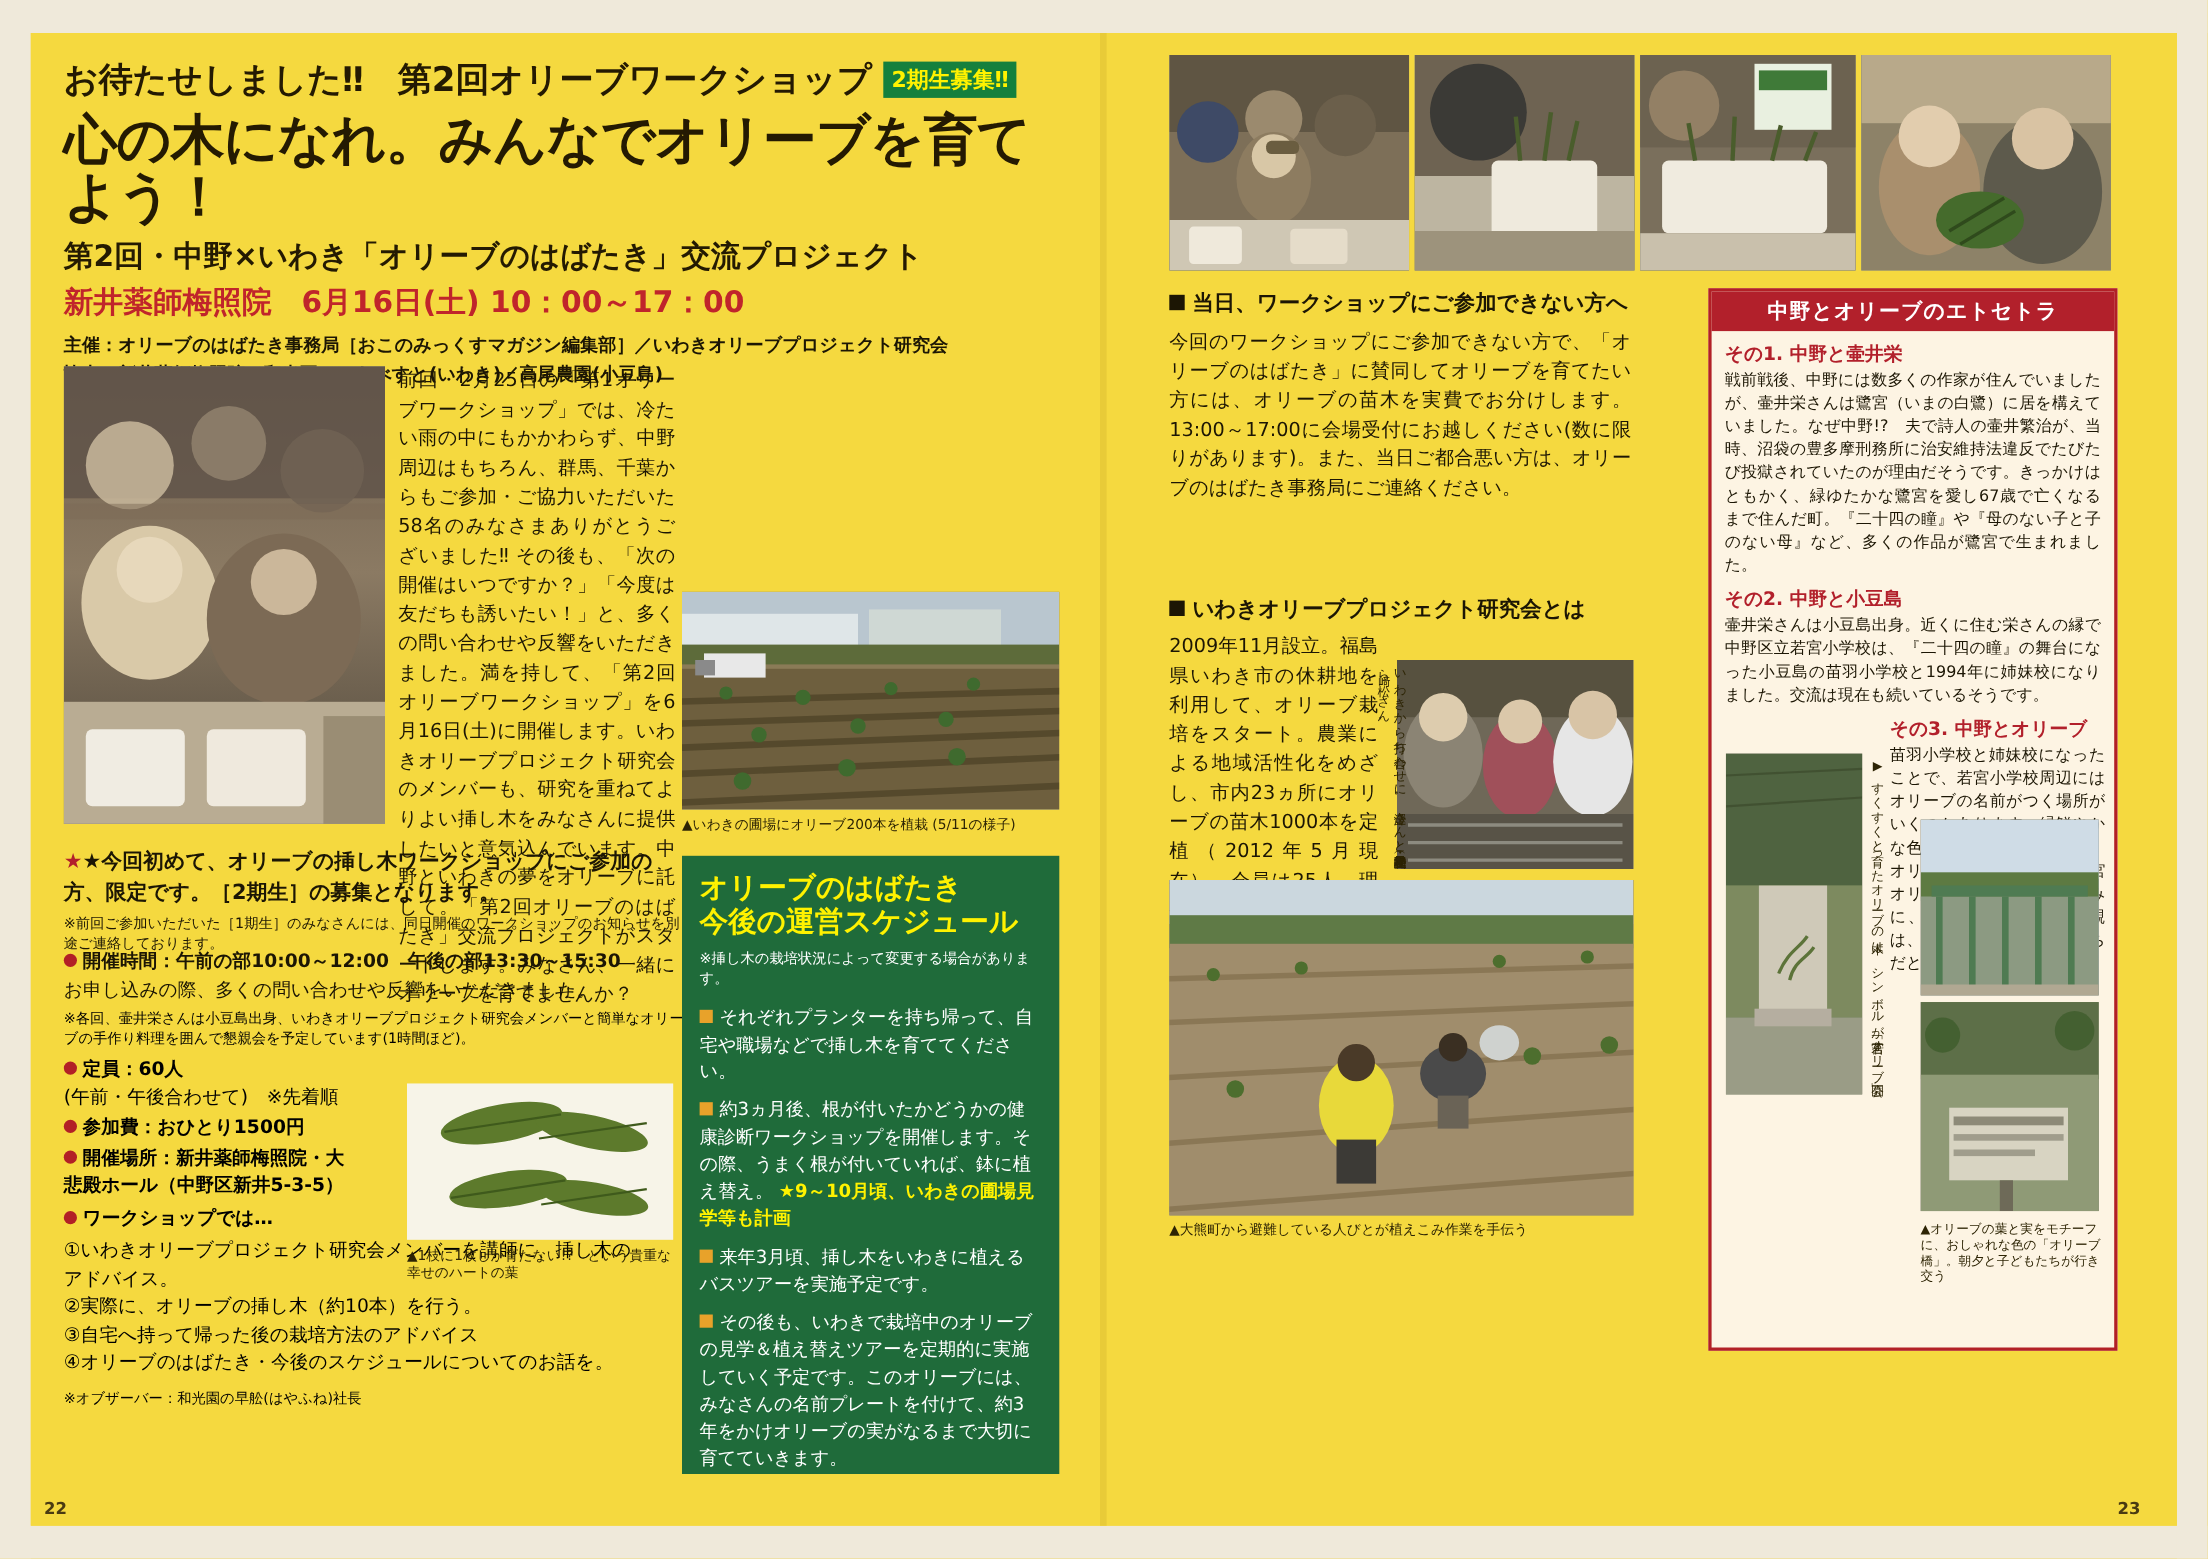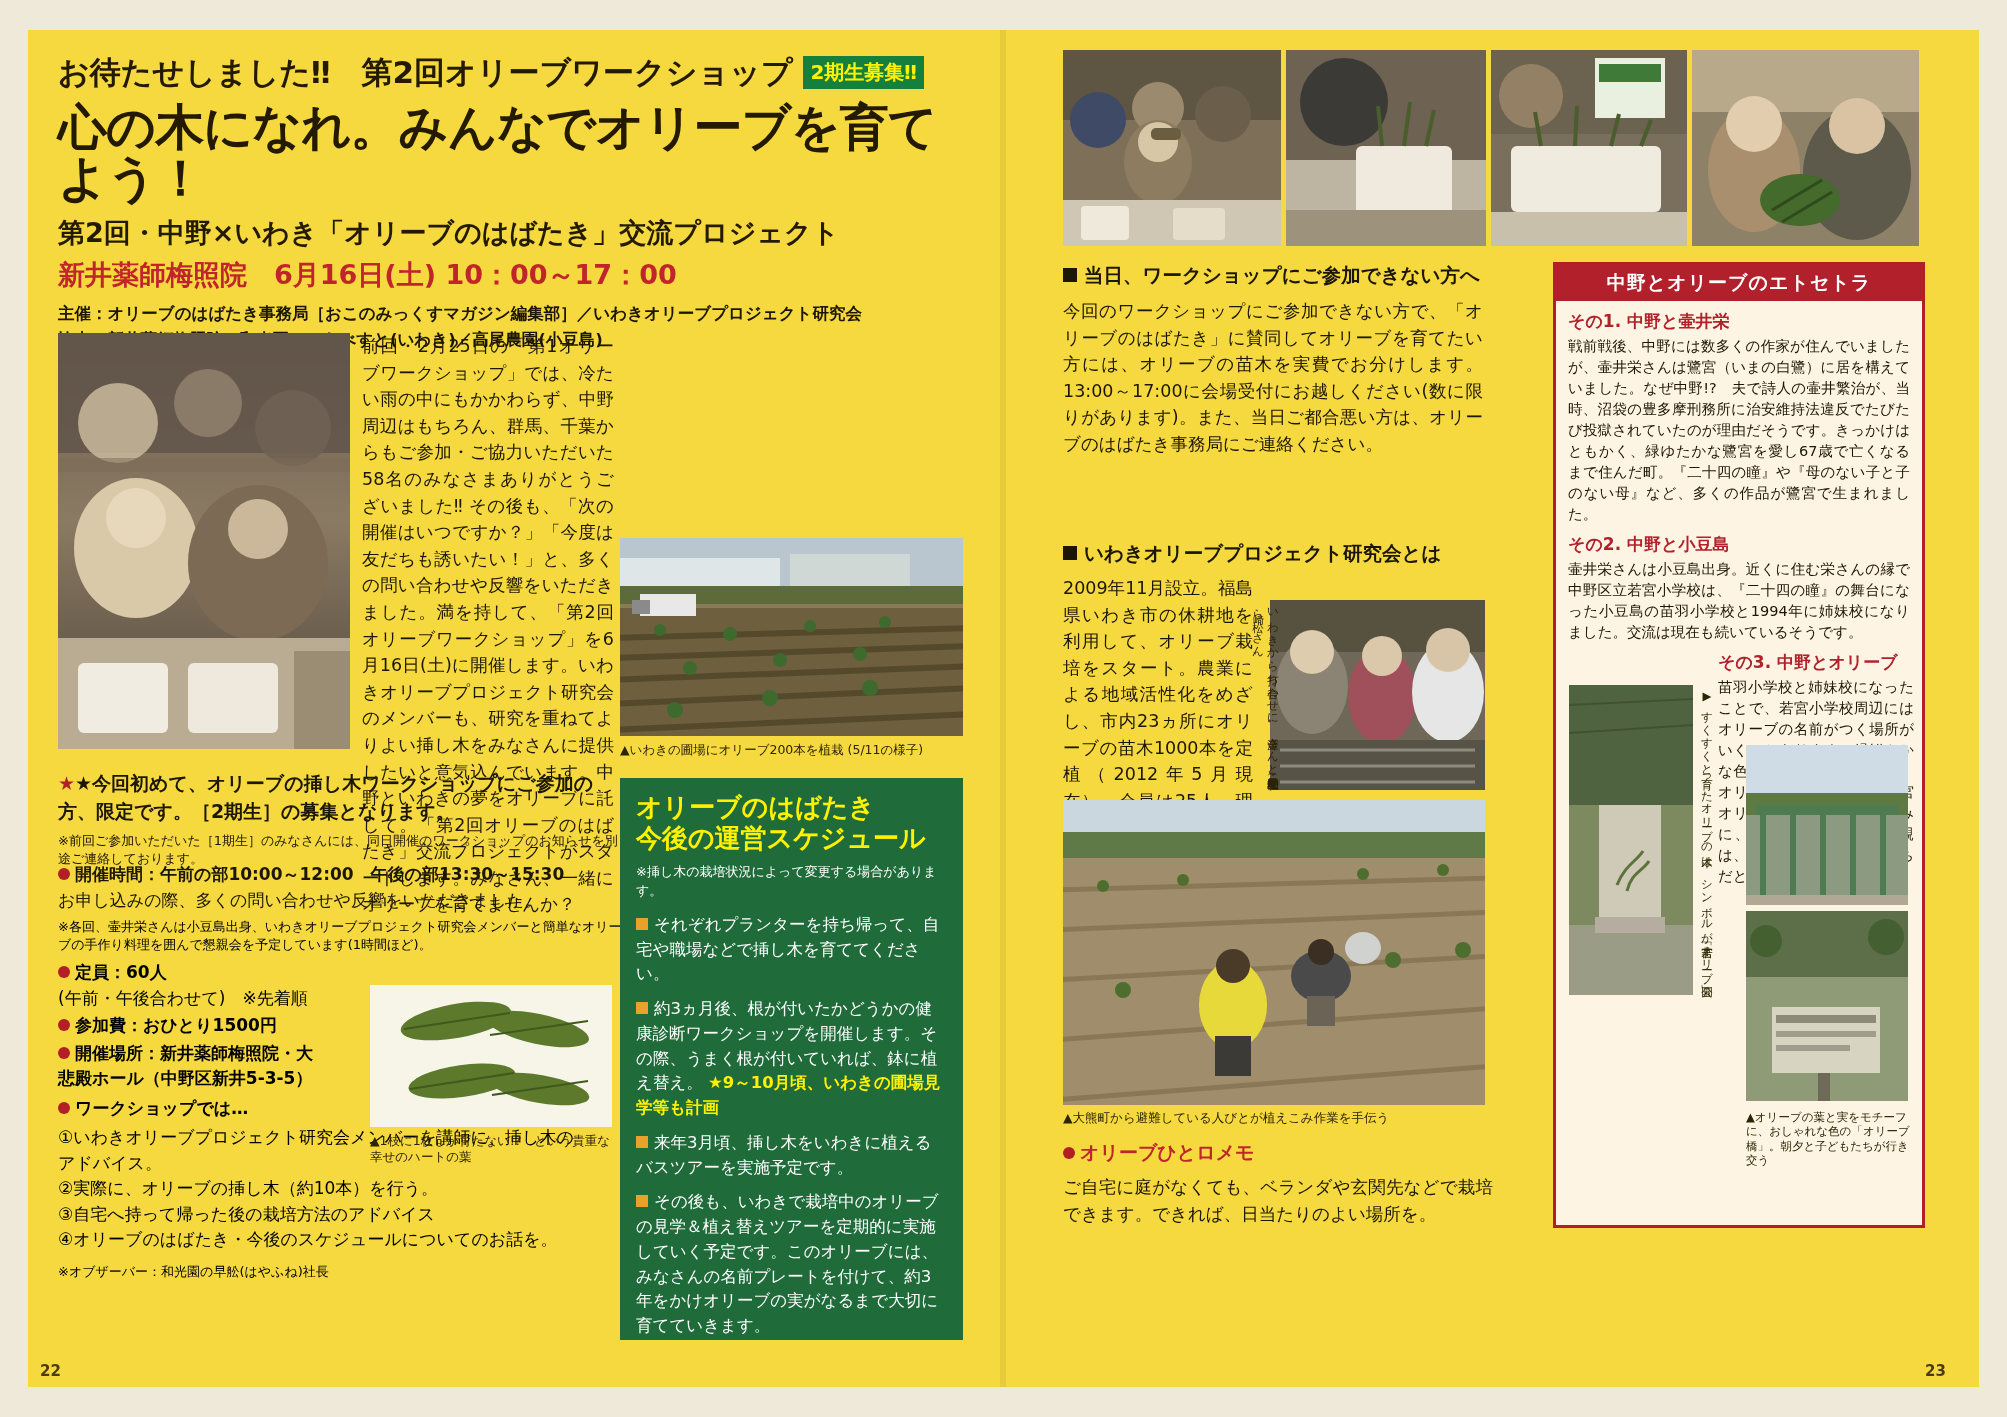--- a/index.html
+++ b/index.html
@@ -325,24 +325,20 @@
         <circle cx="258" cy="152" r="13" fill="#3a2f22"></circle>
         <rect x="244" y="196" width="28" height="30" fill="#6a6356"></rect>
       </g>
       <g>
         <ellipse cx="300" cy="148" rx="18" ry="16" fill="#cfd2cf"></ellipse>
       </g>
     </svg>
   </div>
   <div class="cap" style="left:1063px;top:1110px;width:422px;">▲大熊町から避難している人びとが植えこみ作業を手伝う</div>
 
-  <div class="blk" style="left:1063px;top:1140px;width:430px;">
-    <div style="font-size:19px;font-weight:bold;color:#c0252b;"><span class="circ"></span><span>オリーブひとロメモ</span></div>
-    <div class="body-text just" style="margin-top:8px;">ご自宅に庭がなくても、ベランダや玄関先などで栽培できます。できれば、日当たりのよい場所を。</div>
-  </div>
 
 
   <div class="redbox" style="left:1553px;top:262px;width:366px;height:960px;">
     <div class="hdr">中野とオリーブのエトセトラ</div>
     <div style="padding:9px 12px 0 12px;">
       <div style="font-size:17px;font-weight:bold;color:#b2202b;">その1. 中野と壷井栄</div>
       <div class="just" style="font-size:14.5px;line-height:1.45;color:#1c1604;margin-top:3px;">戦前戦後、中野には数多くの作家が住んでいましたが、壷井栄さんは鷺宮（いまの白鷺）に居を構えていました。なぜ中野!?　夫で詩人の壷井繁治が、当時、沼袋の豊多摩刑務所に治安維持法違反でたびたび投獄されていたのが理由だそうです。きっかけはともかく、緑ゆたかな鷺宮を愛し67歳で亡くなるまで住んだ町。『二十四の瞳』や『母のない子と子のない母』など、多くの作品が鷺宮で生まれました。</div>
       <div style="font-size:17px;font-weight:bold;color:#b2202b;margin-top:8px;">その2. 中野と小豆島</div>
       <div class="just" style="font-size:14.5px;line-height:1.45;color:#1c1604;margin-top:3px;">壷井栄さんは小豆島出身。近くに住む栄さんの縁で中野区立若宮小学校は、『二十四の瞳』の舞台になった小豆島の苗羽小学校と1994年に姉妹校になりました。交流は現在も続いているそうです。</div>
       <div style="font-size:17px;font-weight:bold;color:#b2202b;margin-top:8px;margin-left:150px;">その3. 中野とオリーブ</div>

